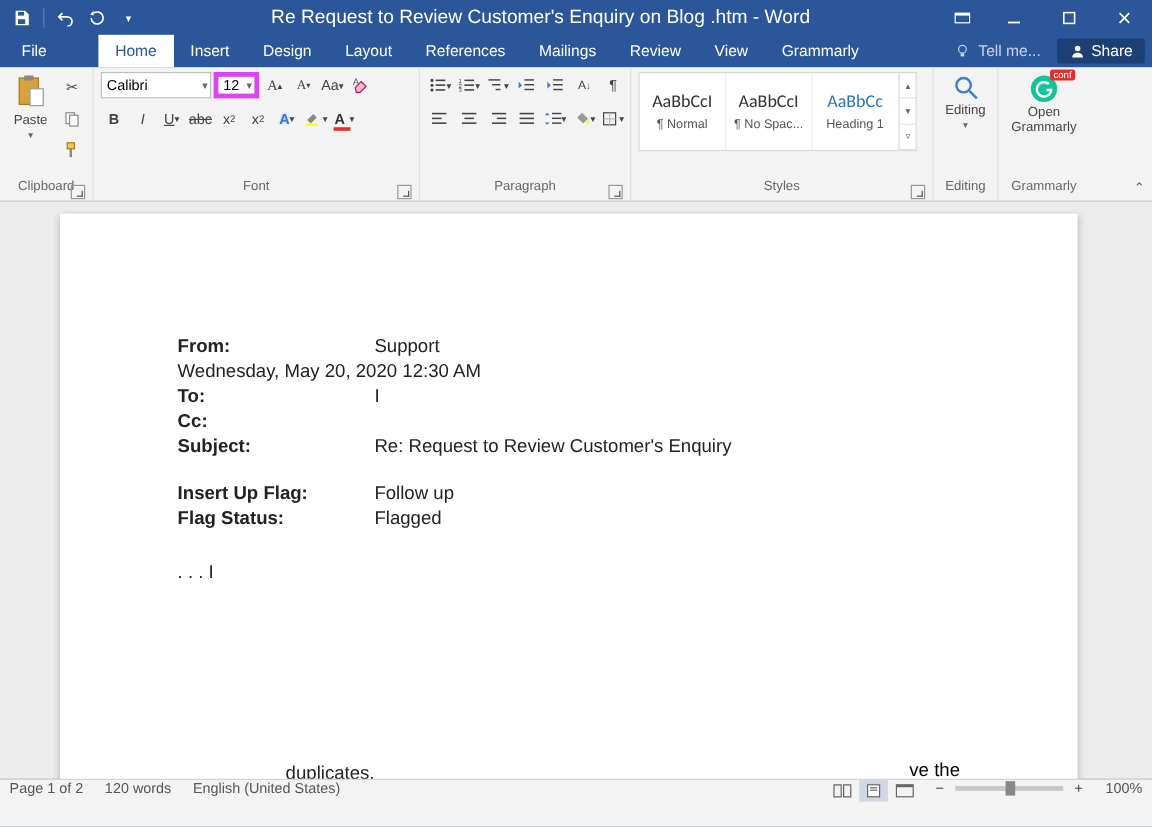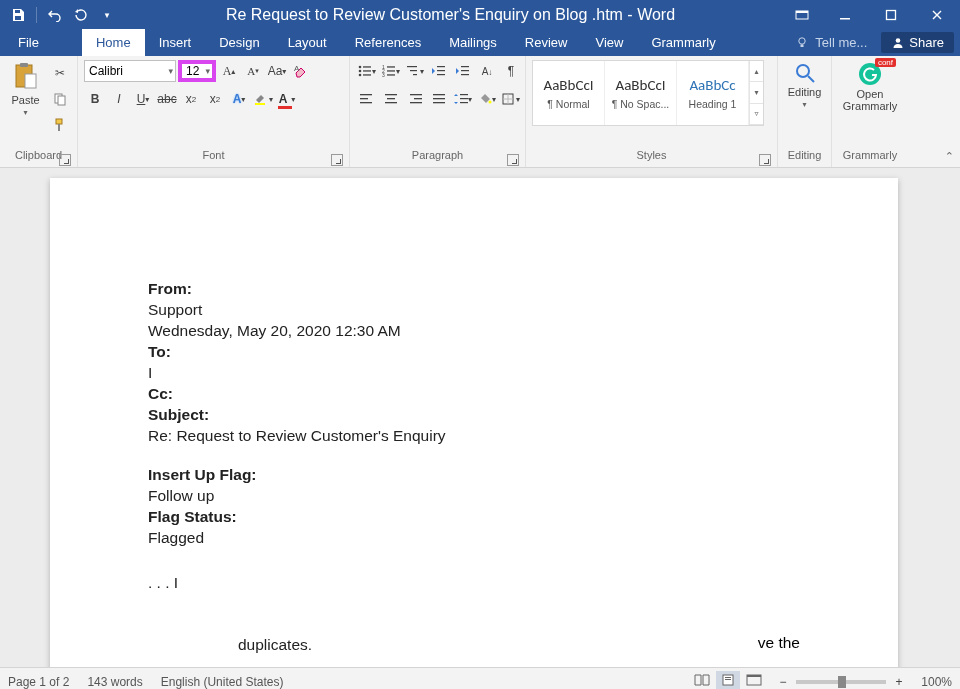--- a/index.html
+++ b/index.html
@@ -46,29 +46,29 @@
   .style-prev.heading { color: #2e74b5; }
   .style-name { font-size: 10.5px; color: #555; margin-top: 4px; white-space: nowrap; }
   .gal-ctrl { width: 14px; display: flex; flex-direction: column; }
   .gal-ctrl div { flex:1; display:flex; align-items:center; justify-content:center; font-size:8px; color:#666; border-left:1px solid #e4e4e4; border-bottom:1px solid #e4e4e4; cursor:pointer; }
   .ribbon-collapse { position: absolute; right: 6px; bottom: 4px; font-size: 11px; color: #666; cursor: pointer; }
 
   
   .docarea { flex: 1; background: #ececec; position: relative; overflow: hidden; }
   .page { position: absolute; left: 50px; top: 10px; width: 848px; height: 1000px; background: #fff; box-shadow: 0 2px 6px rgba(0,0,0,0.25); padding: 100px 98px 60px 98px; }
   .hdrtable { font-size: 15.5px; line-height: 21px; color: #222; }
-  .hdrtable .row { display: flex; flex-direction: column; }
+  .hdrtable .row { display: flex; }
   .hdrtable .lab { width: 164px; font-weight: 700; }
   .hdrtable .val { flex: 1; }
   .body-frag { font-size: 15.5px; color: #222; margin-top: 26px; }
   .body-frag2 { font-size: 15.5px; color: #222; position: absolute; top: 458px; left: 188px; width: 610px; text-align: left; }
   .body-frag-right { position:absolute; top:456px; right:98px; font-size:15.5px; }
 
   
-  .statusbar { height: 22px; background: #f3f3f3; border-top: 1px solid #d4d4d4; display: flex; align-items: flex-end; font-size: 12px; color: #555; padding: 0 8px; }
+  .statusbar { height: 40px; background: #f3f3f3; border-top: 1px solid #d4d4d4; display: flex; align-items: flex-start; font-size: 12px; color: #555; padding: 0 8px; }
   .statusbar .sitem { margin-right: 18px; cursor: pointer; }
   .statusbar .spacer { flex: 1; }
   .viewbtns { display: flex; gap: 2px; margin-right: 10px; }
   .viewbtn { width: 24px; height: 18px; display:flex; align-items:center; justify-content:center; cursor:pointer; color:#666; }
   .viewbtn.active { background: #d0d8e4; }
   .zoomslider { display:flex; align-items:center; gap:6px; }
   .ztrack { width: 90px; height: 4px; background:#c8c8c8; position:relative; }
   .zthumb { width:8px; height:12px; background:#888; position:absolute; top:-4px; left:42px; }
   .ztrack .tick { position:absolute; width:1px; height:8px; background:#888; top:-2px; left:44px; }
 
@@ -488,21 +488,21 @@
           </div>
       </div>
       <div class="body-frag">. . . I</div>
       <div class="body-frag-right">ve the</div>
       <div class="body-frag2">duplicates.</div>
     </div>
   </div>
 
   <div class="statusbar">
     <div class="sitem">Page 1 of 2</div>
-    <div class="sitem">143 words</div>
+    <div class="sitem">120 words</div>
     <div class="sitem">English (United States)</div>
     <div class="spacer"></div>
     <div class="viewbtns">
       <div class="viewbtn">
           <svg width="16" height="12" viewBox="0 0 16 12">
             <path d="M1 1h6v10H1zM9 1h6v10H9z" fill="none" stroke="#666"></path>
           </svg>
         </div>
       <div class="viewbtn active">
           <svg width="14" height="12" viewBox="0 0 14 12">

